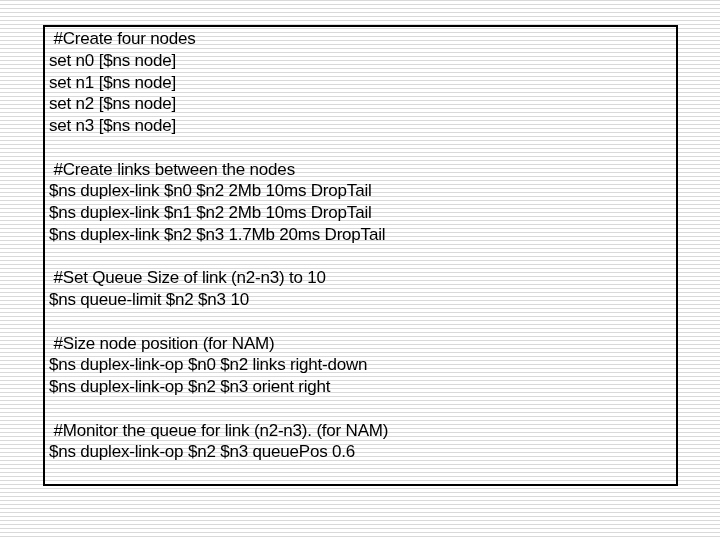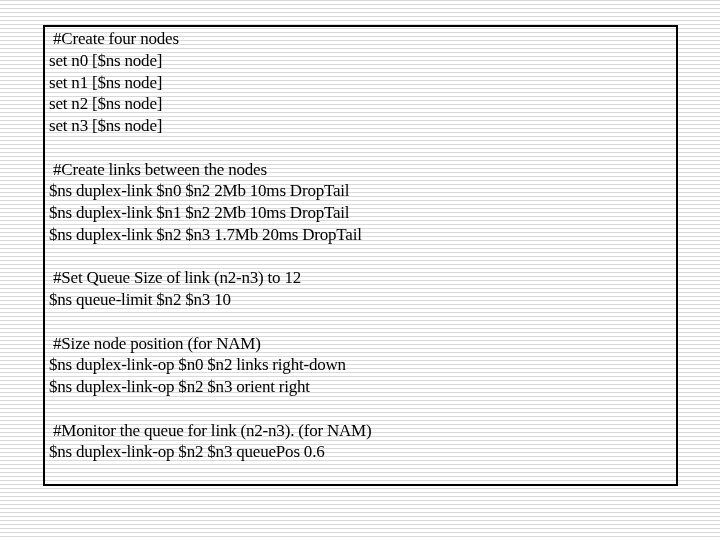--- a/index.html
+++ b/index.html
@@ -16,21 +16,20 @@
     position: relative;
     width: 720px;
     height: 540px;
     background-color: #ffffff;
     
     background-image: repeating-linear-gradient(
       180deg,
       #d9d9d9 0px, #d9d9d9 1px,
       #ffffff 1px, #ffffff 4px
     );
-    font-family: Liberation Serif, serif;
   }
   .code-box {
     position: absolute;
     left: 43px;
     top: 25px;
     width: 635px;
     height: 461px;
     box-sizing: border-box;
     border: 2px solid #000000;
     padding: 1px 2px 0 4px;
@@ -65,21 +64,21 @@
     </div>
 
     <div class="code-block">
       <div class="code-line"> #Create links between the nodes</div>
       <div class="code-line">$ns duplex-link $n0 $n2 2Mb 10ms DropTail</div>
       <div class="code-line">$ns duplex-link $n1 $n2 2Mb 10ms DropTail</div>
       <div class="code-line">$ns duplex-link $n2 $n3 1.7Mb 20ms DropTail</div>
     </div>
 
     <div class="code-block">
-      <div class="code-line"> #Set Queue Size of link (n2-n3) to 12</div>
+      <div class="code-line"> #Set Queue Size of link (n2-n3) to 10</div>
       <div class="code-line">$ns queue-limit $n2 $n3 10</div>
     </div>
 
     <div class="code-block">
       <div class="code-line"> #Size node position (for NAM)</div>
       <div class="code-line">$ns duplex-link-op $n0 $n2 links right-down</div>
       <div class="code-line">$ns duplex-link-op $n2 $n3 orient right</div>
     </div>
 
     <div class="code-block">

